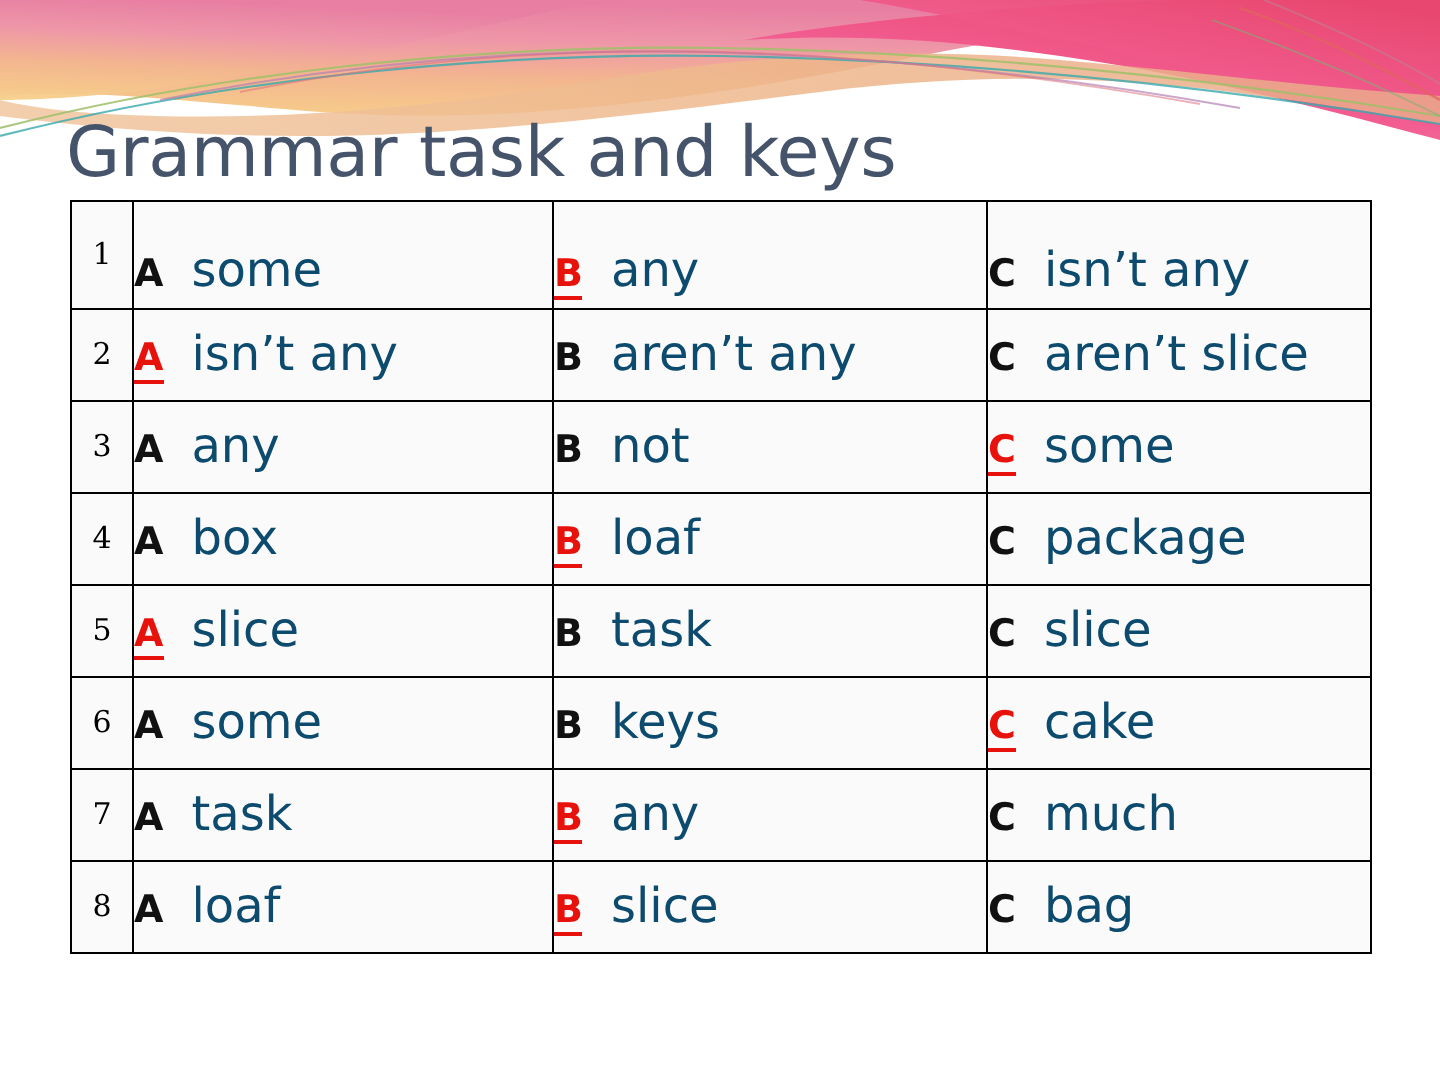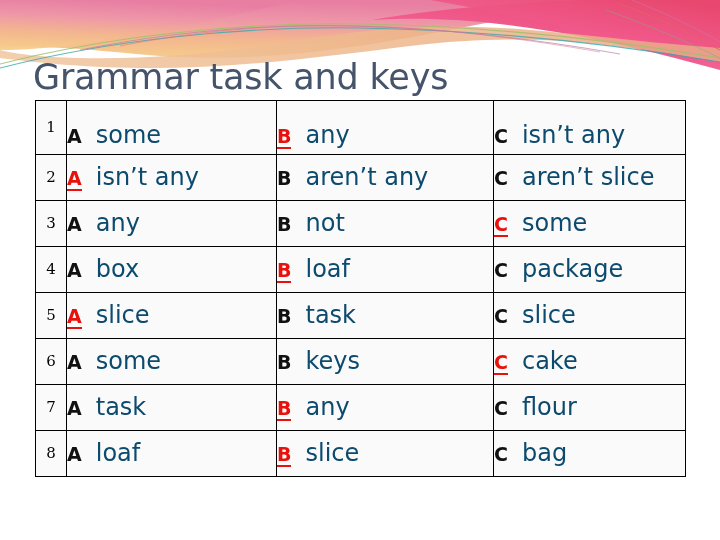--- a/index.html
+++ b/index.html
@@ -259,21 +259,21 @@
         </tr>
         <tr class="r7">
           <td class="num-cell">7</td>
           <td class="opt-cell">
             <span class="opt-line"><span class="opt-letter">A</span><span class="opt-text">task</span></span>
           </td>
           <td class="opt-cell">
             <span class="opt-line"><span class="opt-letter correct">B</span><span class="opt-text">any</span></span>
           </td>
           <td class="opt-cell">
-            <span class="opt-line"><span class="opt-letter">C</span><span class="opt-text">flour</span></span>
+            <span class="opt-line"><span class="opt-letter">C</span><span class="opt-text">much</span></span>
           </td>
         </tr>
         <tr class="r8">
           <td class="num-cell">8</td>
           <td class="opt-cell">
             <span class="opt-line"><span class="opt-letter">A</span><span class="opt-text">loaf</span></span>
           </td>
           <td class="opt-cell">
             <span class="opt-line"><span class="opt-letter correct">B</span><span class="opt-text">slice</span></span>
           </td>

